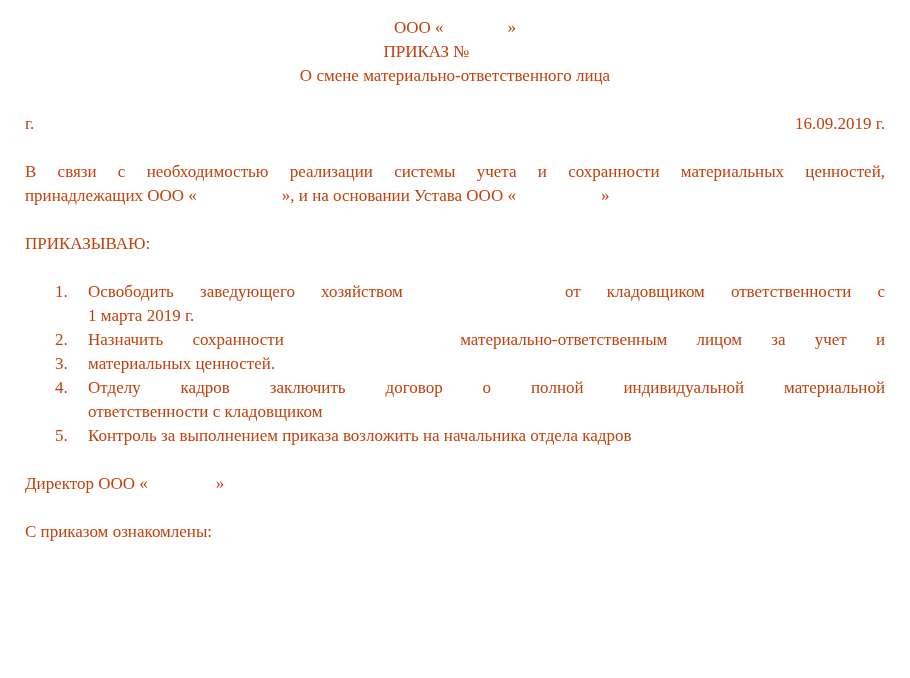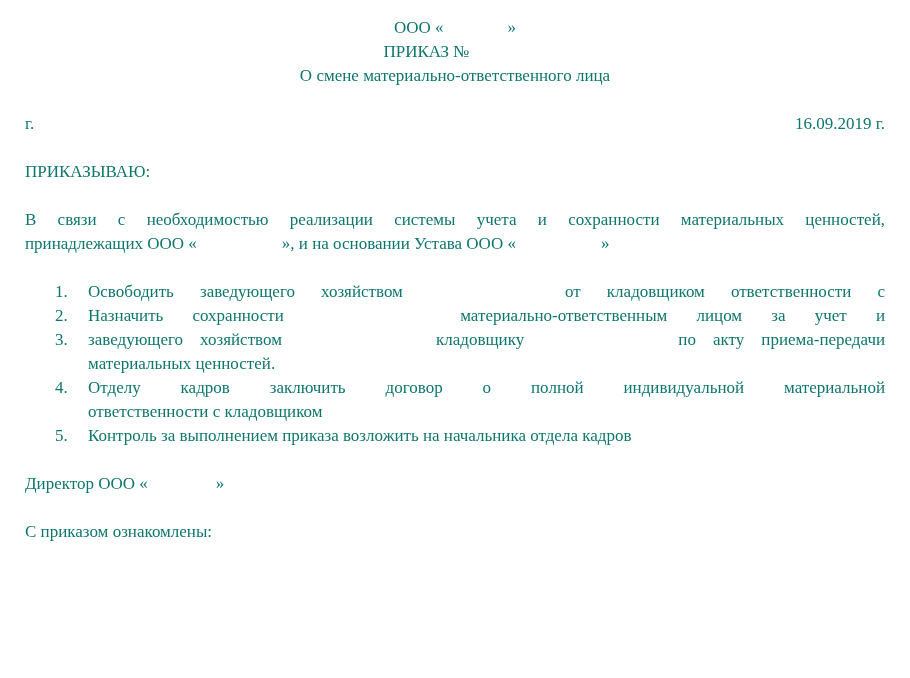--- a/index.html
+++ b/index.html
@@ -5,21 +5,21 @@
   * { margin: 0; padding: 0; box-sizing: border-box; }
   html, body {
     width: 910px; height: 678px;
     background: #ffffff;
     overflow: hidden;
   }
   .page {
     width: 910px; height: 502px;
     padding: 16px 25px 0 25px;
     background: #ffffff;
-    color: #0f766e;
+    color: #c2410c;
     font-family: "Liberation Serif", "DejaVu Serif", serif;
     font-size: 17px;
     line-height: 24px;
   }
   .block { margin-bottom: 24px; }
   .line { height: 24px; white-space: nowrap; }
   .centered { text-align: center; }
   .just { text-align: justify; text-align-last: justify; white-space: normal; }
   .date-row { display: flex; justify-content: space-between; }
   .blank { display: inline-block; height: 1px; }
@@ -36,42 +36,42 @@
     <div class="line centered"><span>ООО «</span><span class="blank" style="width:64px"></span><span>»</span></div>
     <div class="line centered"><span>ПРИКАЗ №</span><span class="blank" style="width:57px"></span></div>
     <div class="line centered">О смене материально-ответственного лица</div>
   </div>
 
   <div class="block line date-row">
     <span>г.</span>
     <span>16.09.2019 г.</span>
   </div>
 
-  <div class="block line">ПРИКАЗЫВАЮ:</div>
-
   <div class="block">
     <div class="line just">В связи с необходимостью реализации системы учета и сохранности материальных ценностей,</div>
     <div class="line"><span>принадлежащих ООО «</span><span class="blank" style="width:85px"></span><span>», и на основании Устава ООО «</span><span class="blank" style="width:85px"></span><span>»</span></div>
   </div>
+
+  <div class="block line">ПРИКАЗЫВАЮ:</div>
 
   <div class="block olist">
 
     <div class="oitem">
       <span class="onum">1.</span>
       <div class="line just"><span>Освободить заведующего хозяйством</span> <span class="blank" style="width:110px"></span> <span>от кладовщиком ответственности с</span></div>
+      <div class="line">1 марта 2019 г.</div>
     </div>
 
     <div class="oitem">
       <span class="onum">2.</span>
       <div class="line just"><span>Назначить сохранности</span> <span class="blank" style="width:118px"></span> <span>материально-ответственным лицом за учет и</span></div>
     </div>
 
     <div class="oitem">
       <span class="onum">3.</span>
-      <div class="line just"><span>заведующего хозяйством</span> <span class="blank" style="width:120px"></span> <span>кладовщику</span> <span class="blank" style="width:120px"></span> <span>по акту приема-передачи</span></div>
       <div class="line">материальных ценностей.</div>
     </div>
 
     <div class="oitem">
       <span class="onum">4.</span>
       <div class="line just">Отделу кадров заключить договор о полной индивидуальной материальной</div>
       <div class="line">ответственности с кладовщиком</div>
     </div>
 
     <div class="oitem">

